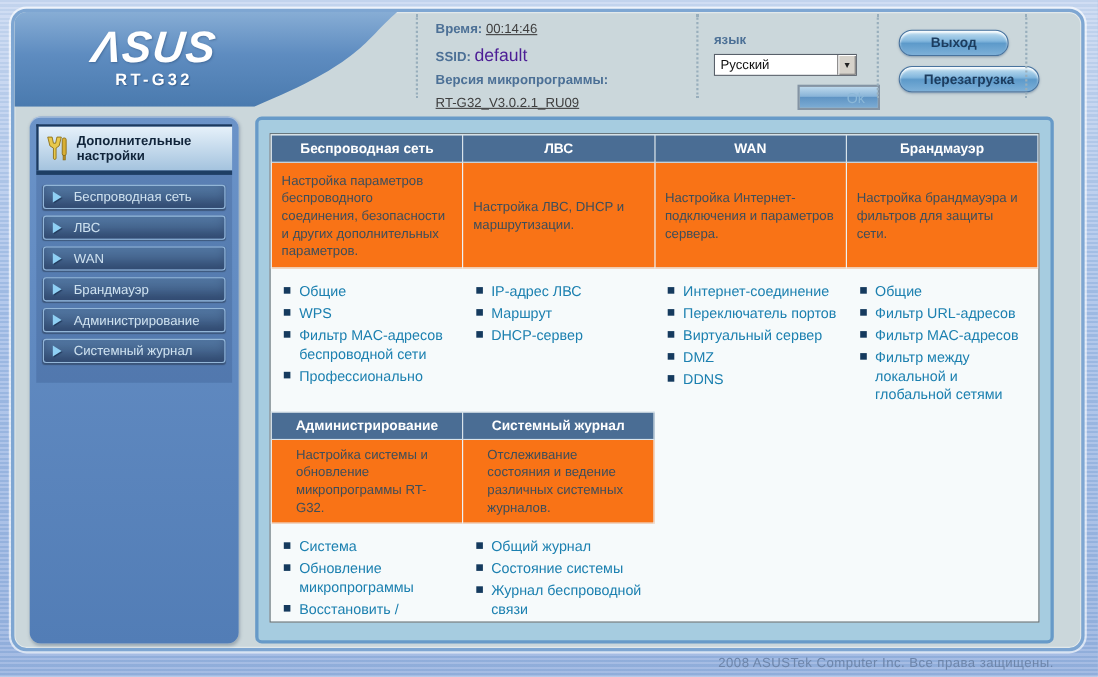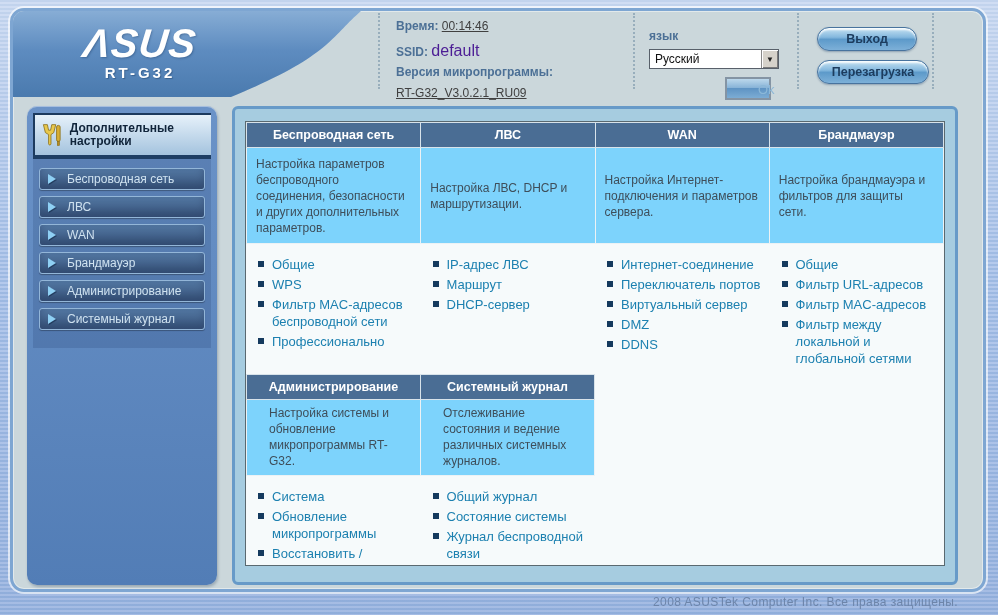--- a/index.html
+++ b/index.html
@@ -40,32 +40,32 @@
     margin-top:6px; width:130px; height:20px; background:#fff; border:1px solid #58606a;
     display:flex; align-items:center; font-size:12px; color:#111; cursor:pointer;
   }
   .select .sel-text { flex:1; padding-left:5px; }
   .select-btn {
     width:17px; height:18px; background:#d6d2ca; color:#222; font-size:8px;
     display:flex; align-items:center; justify-content:center;
     border-left:1px solid #888; box-shadow:inset 1px 1px 0 #fff, inset -1px -1px 0 #7a7a7a;
   }
   .ok-btn {
-    margin:8px 0 0 76px; width:46px; height:23px; line-height:21px; text-align:center;
+    margin:8px 0 0 76px; width:75px; height:23px; line-height:21px; text-align:center;
     background:linear-gradient(#bcd8ec,#89b4d8 45%,#5f94c4 50%,#7cacd4);
     border:2px solid #8494a4; color:#8cb8d8; font-size:13px; cursor:pointer;padding-left:31px;
   }
   .pill {
     width:100px; height:24px; line-height:23px; text-align:center; margin-bottom:9px;
     border-radius:13px; border:1px solid #48739e;
     background:linear-gradient(#c6e2f2,#84b8de 42%,#5d9aca 52%,#7db0d8);
     color:#1c3c5e; font-size:12.5px; font-weight:bold; cursor:pointer;
     box-shadow:inset 0 2px 2px rgba(255,255,255,.9), 0 1px 2px rgba(30,60,100,.35);
   }
-  .pill.wide { width:112px; }
+  .pill.wide { width:128px; }
   
   .body-row { display:flex; height:498px; padding:9px 25px 10px 14px; gap:15px; }
   .sidebar {
     flex:0 0 190px; border-radius:10px;
     background:linear-gradient(#6b93c8,#527db6);
     box-shadow:inset 0 1px 0 rgba(255,255,255,.4), 1px 2px 3px rgba(10,30,60,.25);
     overflow:hidden;
   }
   .side-head {
     margin:7px 6px 0 6px; padding:4px 6px; min-height:42px;
@@ -93,21 +93,21 @@
     padding:12px 10px 16px;
   }
   .white { background:#f6fafb; border:1px solid #5a6970; height:100%; overflow:hidden; }
   table.grid { border-collapse:collapse; width:100%; table-layout:fixed; }
   table.grid.half { width:50%; }
   table.grid th {
     background:#4a6d94; color:#fff; font-size:12.5px; font-weight:bold;
     padding:5px 4px; border:1px solid #d8e3ea; height:25px;
   }
   table.grid td {
-    background:#7dd3fc; color:#3e4e5a; font-size:12px; line-height:16px;
+    background:#f97316; color:#3e4e5a; font-size:12px; line-height:16px;
     padding:6px 9px; border:1px solid #ecf2f5; vertical-align:middle;
   }
   table.grid.r1 td { height:96px; }
   table.grid.half td { height:70px; vertical-align:top; padding-top:5px;padding-left:22px; }
   .links-row { display:flex; padding:9px 0 4px; }
   .links-row.r1 { min-height:112px; }
   .links-col { width:25%; padding:0 8px 0 12px; }
   .links-col ul { list-style:none; }
   .links-col li { display:flex; gap:8px; margin:3px 0; font-size:13px; line-height:17px; }
   .sq { width:6px; height:6px; background:#153a5e; margin-top:5px; flex:none; }

